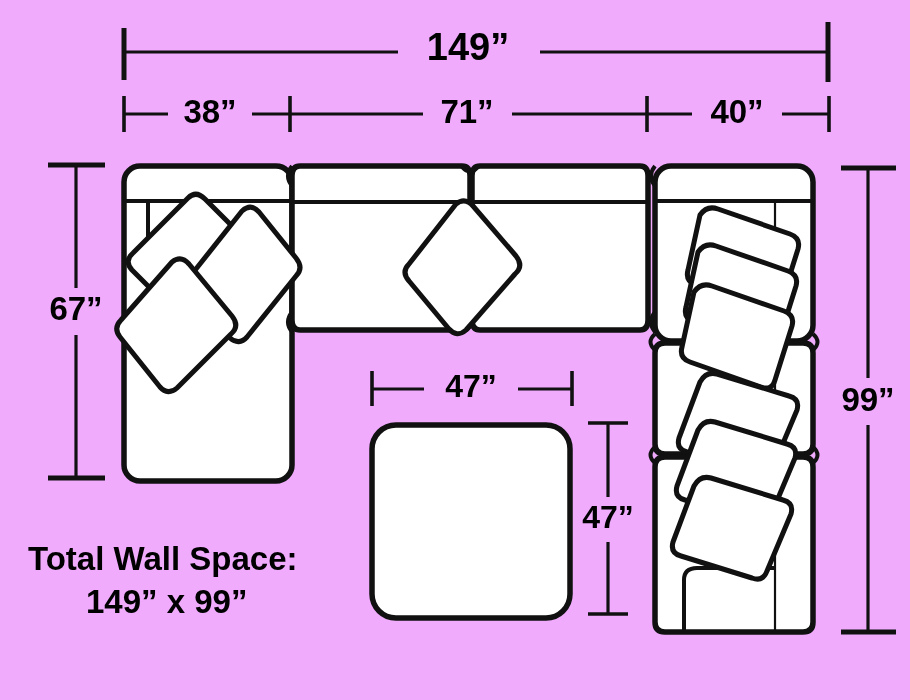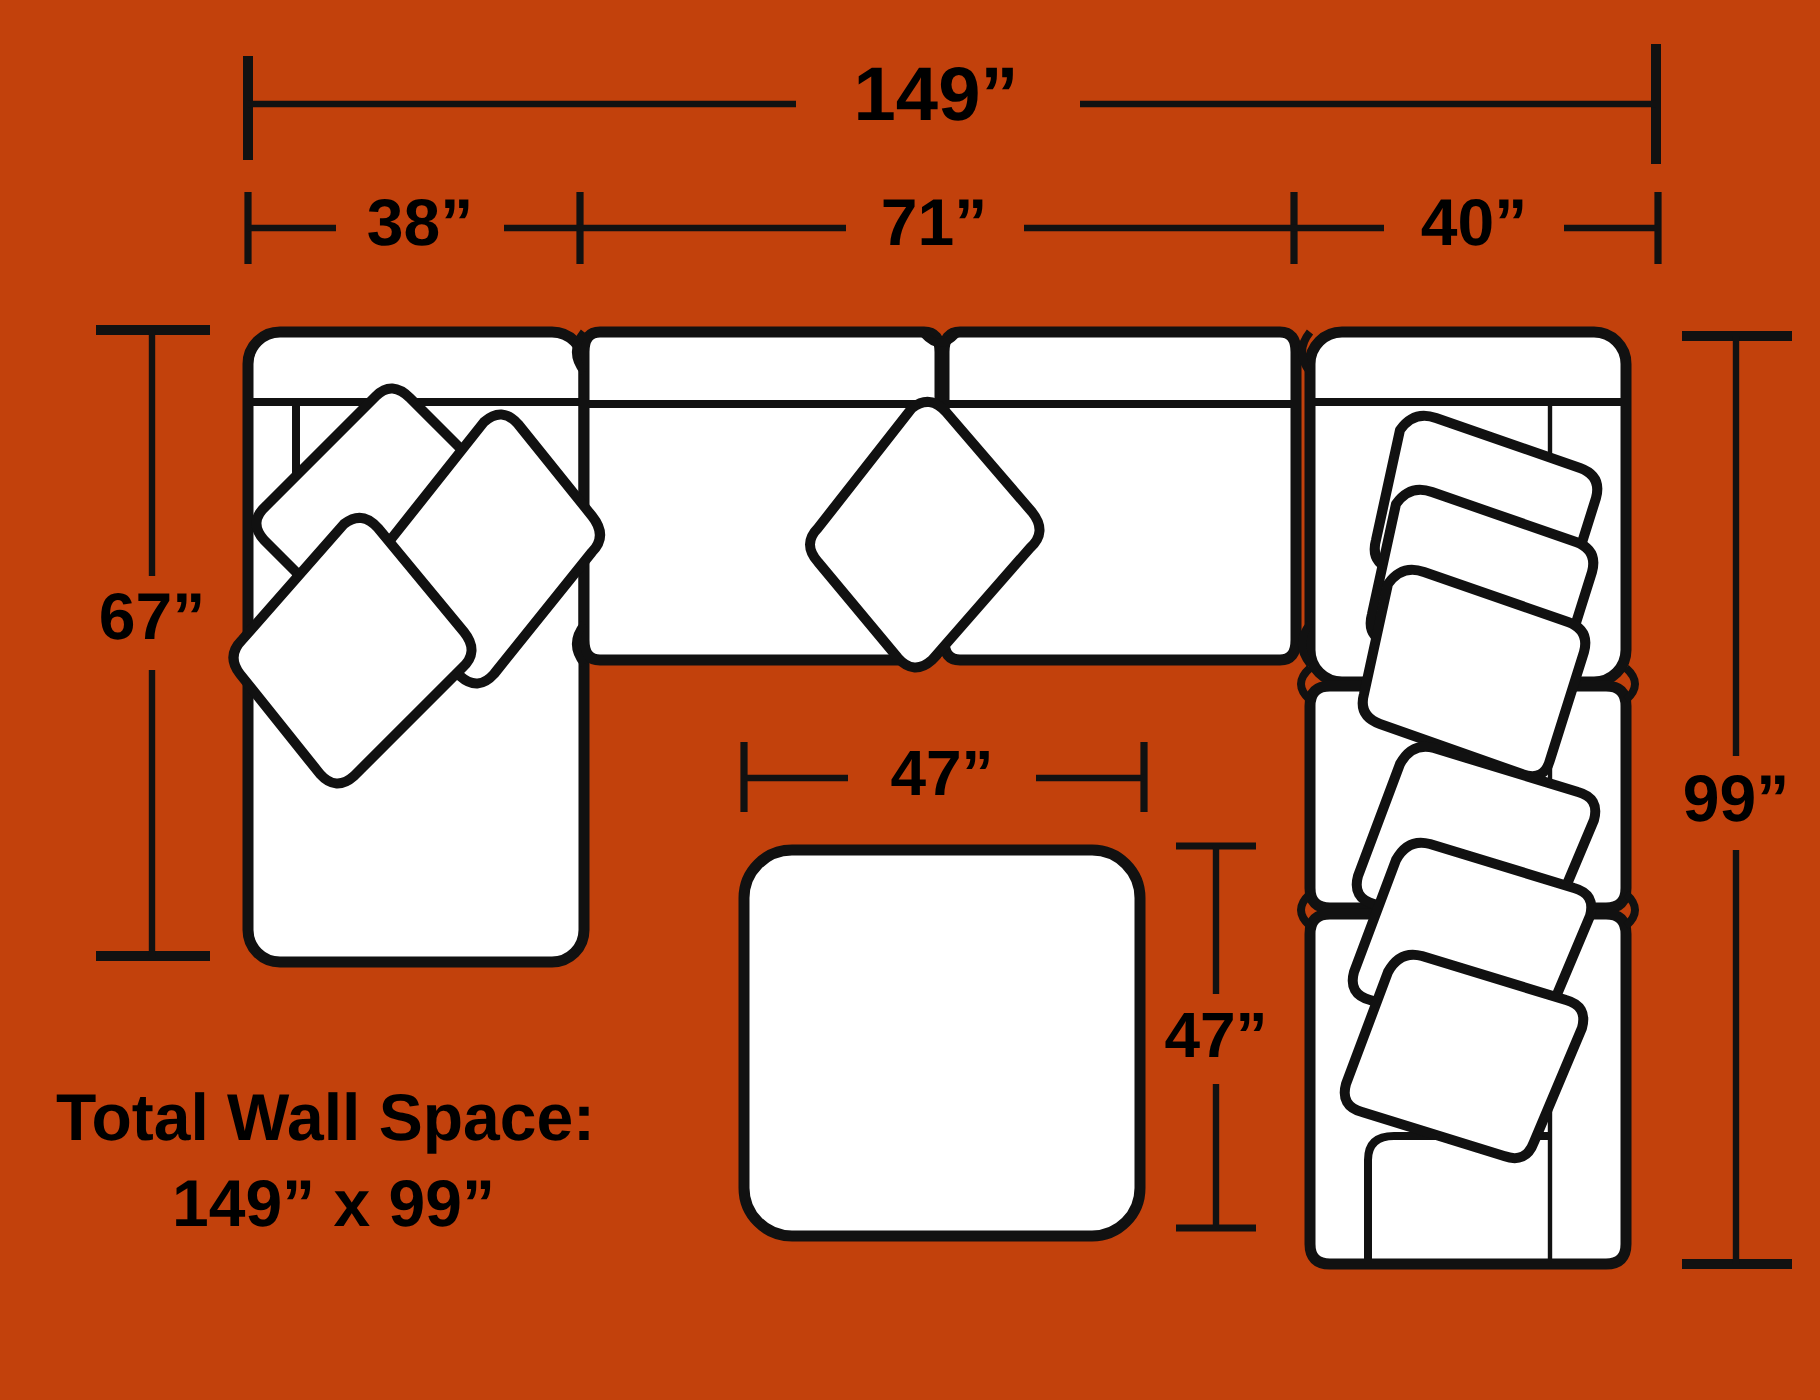--- a/index.html
+++ b/index.html
@@ -1,21 +1,21 @@
 <!DOCTYPE html>
 <html><head>
 <meta charset="utf-8">
 <style>
   html,body{margin:0;padding:0;background:#ffffff;}
   body{
     width:910px;height:700px;overflow:hidden;
     font-family:"Liberation Sans", sans-serif;
     color:#000000;
   }
-  #stage{position:relative;width:910px;height:700px;background:#c2410c;}
+  #stage{position:relative;width:910px;height:700px;background:#f0abfc;}
   #stage svg{position:absolute;left:0;top:0;}
   .dimtext{
     font-family:"Liberation Sans", sans-serif;
     font-weight:bold;
     fill:#000000;
     text-anchor:middle;
     dominant-baseline:middle;
   }
   .dim-lg{font-size:38px;}
   .dim-md{font-size:33px;}

